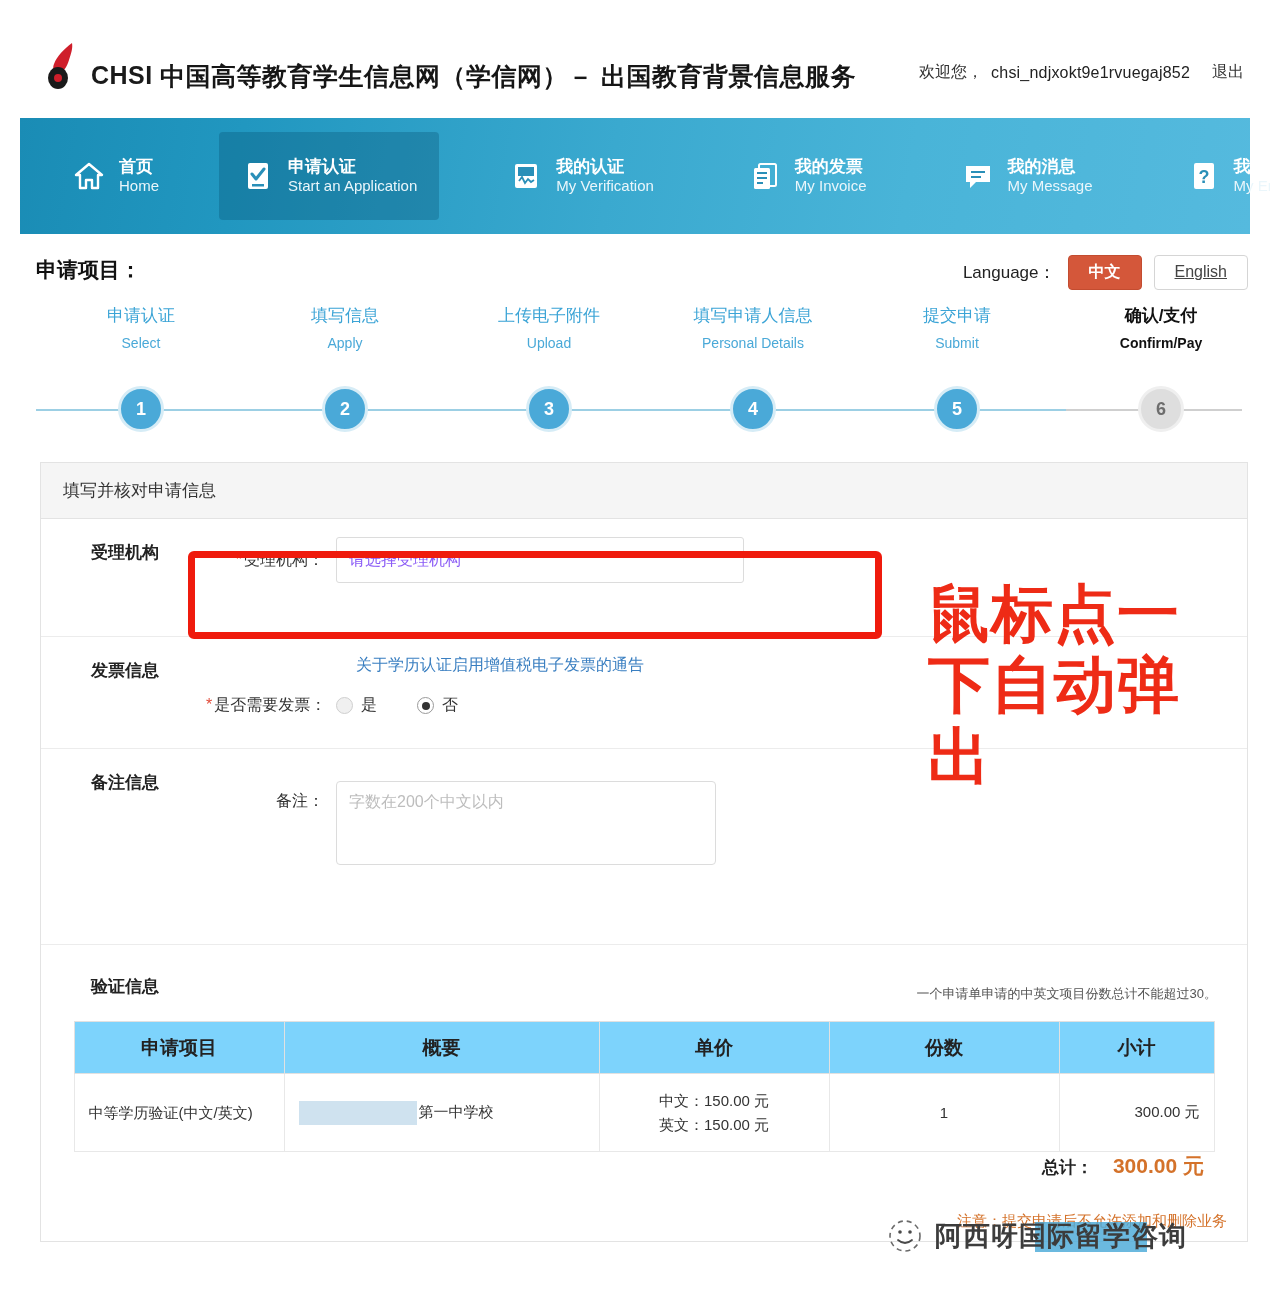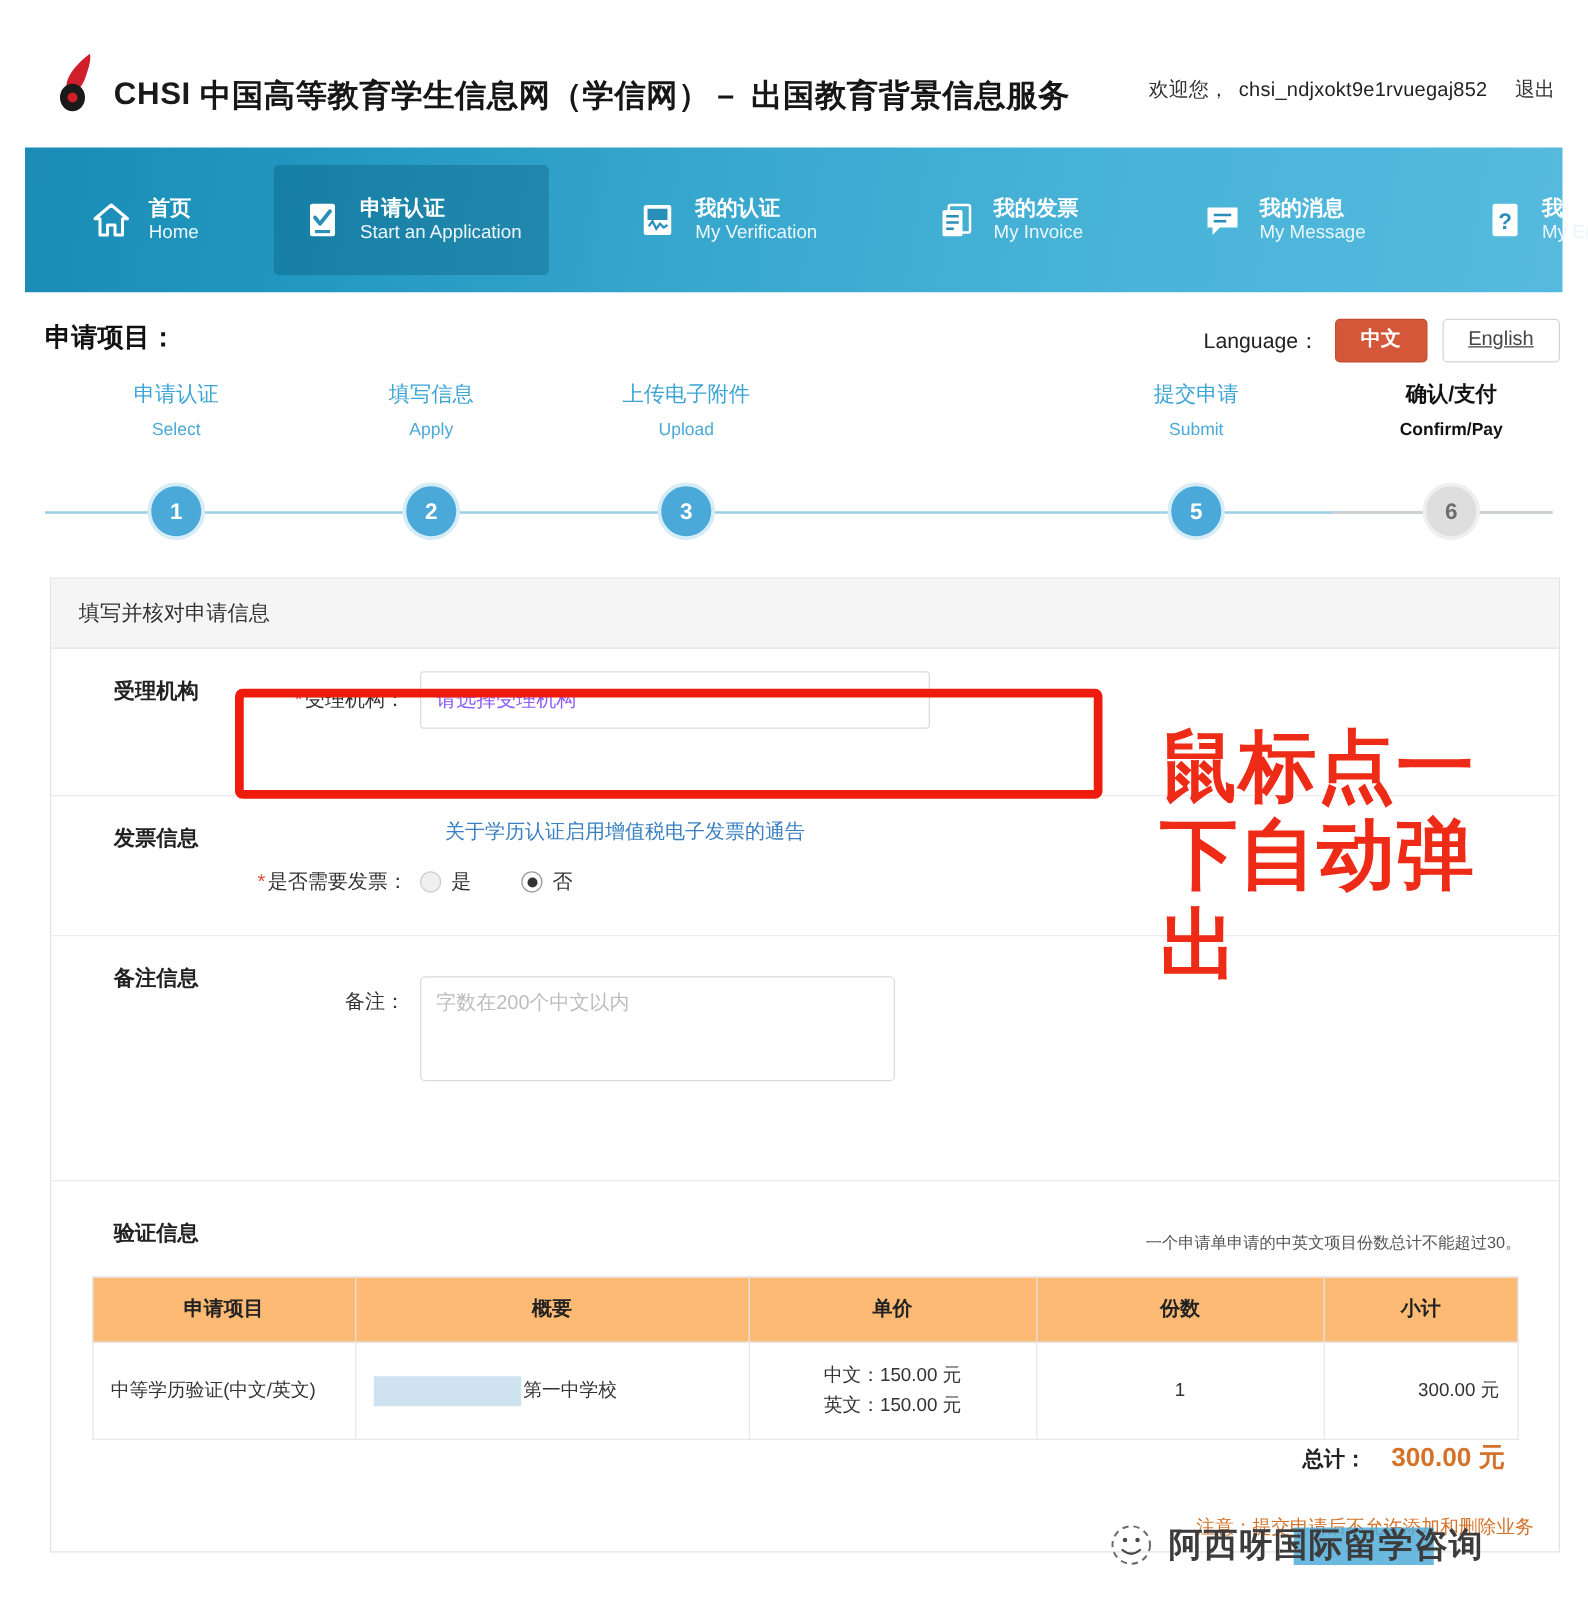--- a/index.html
+++ b/index.html
@@ -361,24 +361,24 @@
     font-size: 13px;
     color: #555;
   }
   table.items {
     width: 1140px;
     margin: 0 auto;
     border-collapse: collapse;
     table-layout: fixed;
   }
   table.items th {
-    background: #fdba74;
+    background: #7dd3fc;
     border: 1px solid #e1e1e1;
     height: 52px;
-    font-size: 16px;
+    font-size: 19px;
     font-weight: bold;
     color: #222;
     text-align: center;
   }
   table.items td {
     border: 1px solid #e8e8e8;
     height: 78px;
     font-size: 15px;
     color: #333;
     padding: 8px 14px;
@@ -604,20 +604,25 @@
       </div>
       <div class="step" style="left:309px">
         <div class="step-cn">填写信息</div>
         <div class="step-en">Apply</div>
         <div class="step-dot">2</div>
       </div>
       <div class="step" style="left:513px">
         <div class="step-cn">上传电子附件</div>
         <div class="step-en">Upload</div>
         <div class="step-dot">3</div>
+      </div>
+      <div class="step" style="left:717px">
+        <div class="step-cn">填写申请人信息</div>
+        <div class="step-en">Personal Details</div>
+        <div class="step-dot">4</div>
       </div>
       <div class="step" style="left:921px">
         <div class="step-cn">提交申请</div>
         <div class="step-en">Submit</div>
         <div class="step-dot">5</div>
       </div>
       <div class="step last" style="left:1125px">
         <div class="step-cn">确认/支付</div>
         <div class="step-en">Confirm/Pay</div>
         <div class="step-dot inactive">6</div>

